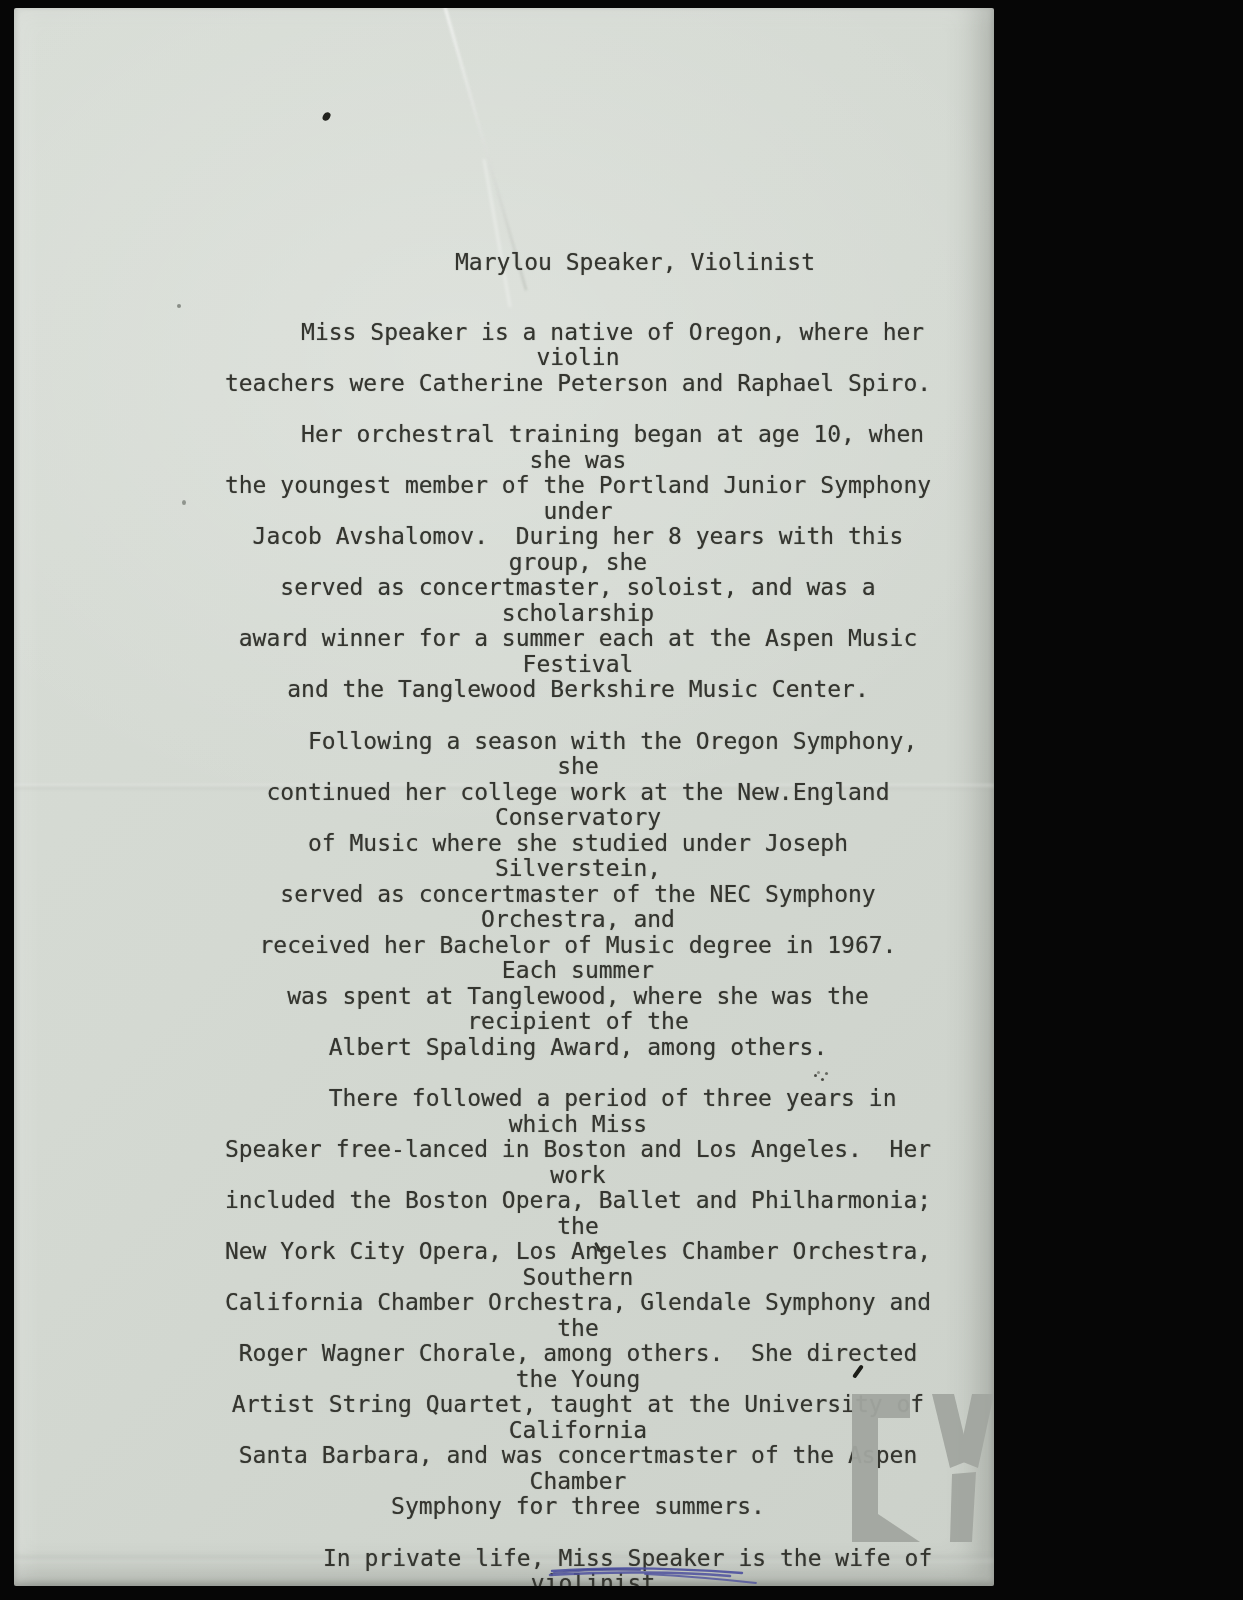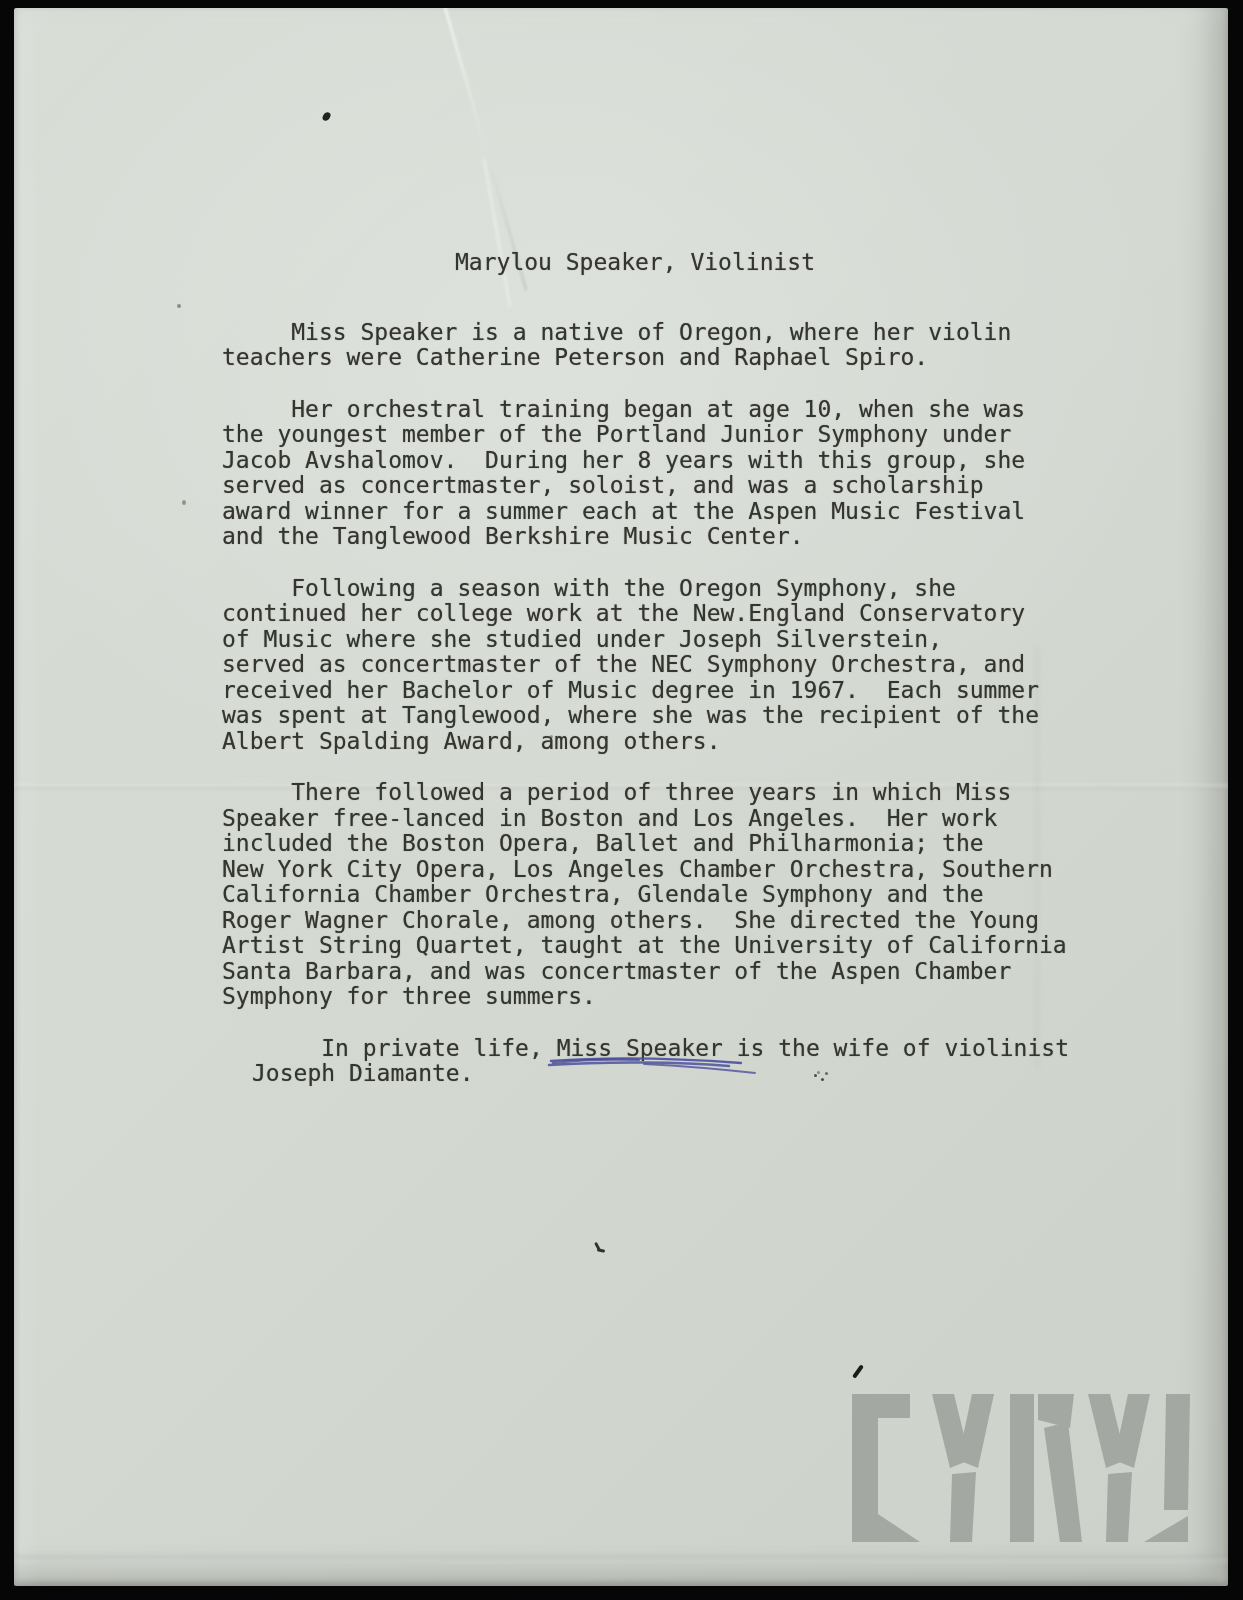--- a/index.html
+++ b/index.html
@@ -5,21 +5,21 @@
   html,body { margin:0; padding:0; }
   body {
     width:1243px; height:1600px;
     background:#060606;
     position:relative;
     font-family:"DejaVu Sans Mono", monospace;
     overflow:hidden;
   }
   .paper {
     position:absolute; left:14px; top:8px;
-    width:1214px; height:1578px;
+    width:980px; height:1578px;
     background:
       radial-gradient(ellipse 900px 700px at 45% 22%, rgba(255,255,255,0.20), rgba(255,255,255,0) 70%),
       linear-gradient(135deg, #d8ddd6 0%, #d4d9d2 45%, #ccd1ca 100%);
     box-shadow:
       inset -16px -12px 30px rgba(88,93,86,0.30),
       inset 8px 6px 22px rgba(255,255,255,0.28),
       inset 0 -3px 6px rgba(60,64,58,0.35);
     border-radius:2px;
     overflow:hidden;
   }
@@ -60,20 +60,21 @@
     text-shadow:0 0 1px rgba(52,53,47,0.55);
   }
   .title {
     font-size:23px; font-weight:normal;
     margin:0 0 44px 0; padding-left:233px;
     white-space:pre-wrap;
   }
   .para {
     margin:0 0 26px 0;
     white-space:pre-wrap;
+    text-align:center;
   }
   .para:last-child { margin-bottom:0;margin-left:30px; }
   .underline-wrap { position:relative; display:inline-block; }
   .pen-underline {
     position:absolute; left:-8px; bottom:-14px;
     width:210px; height:20px; overflow:visible;
   }
   
   .watermark {
     position:absolute; left:836px; top:1384px;

